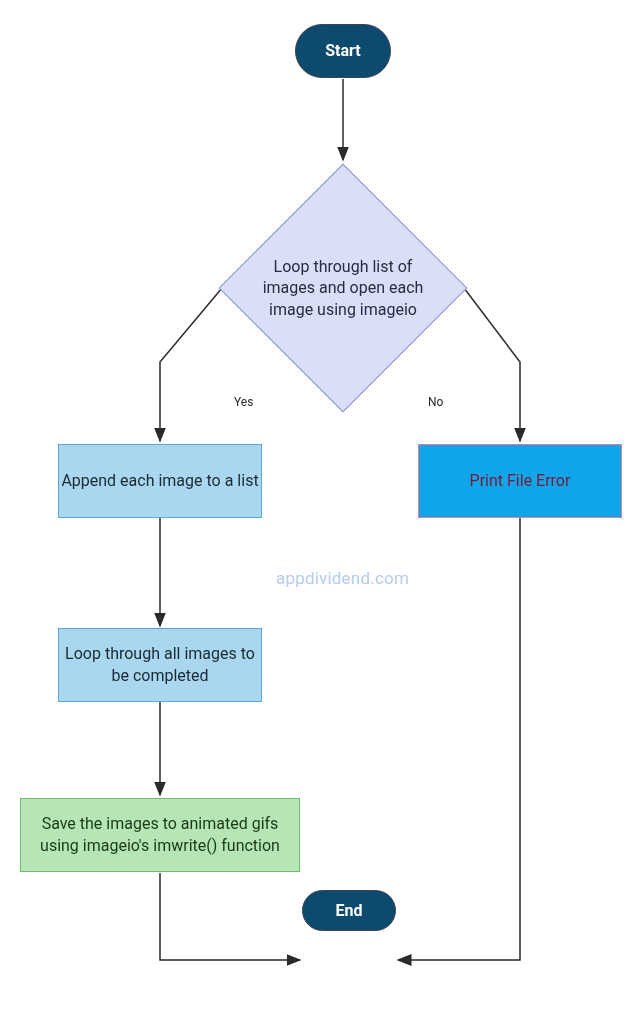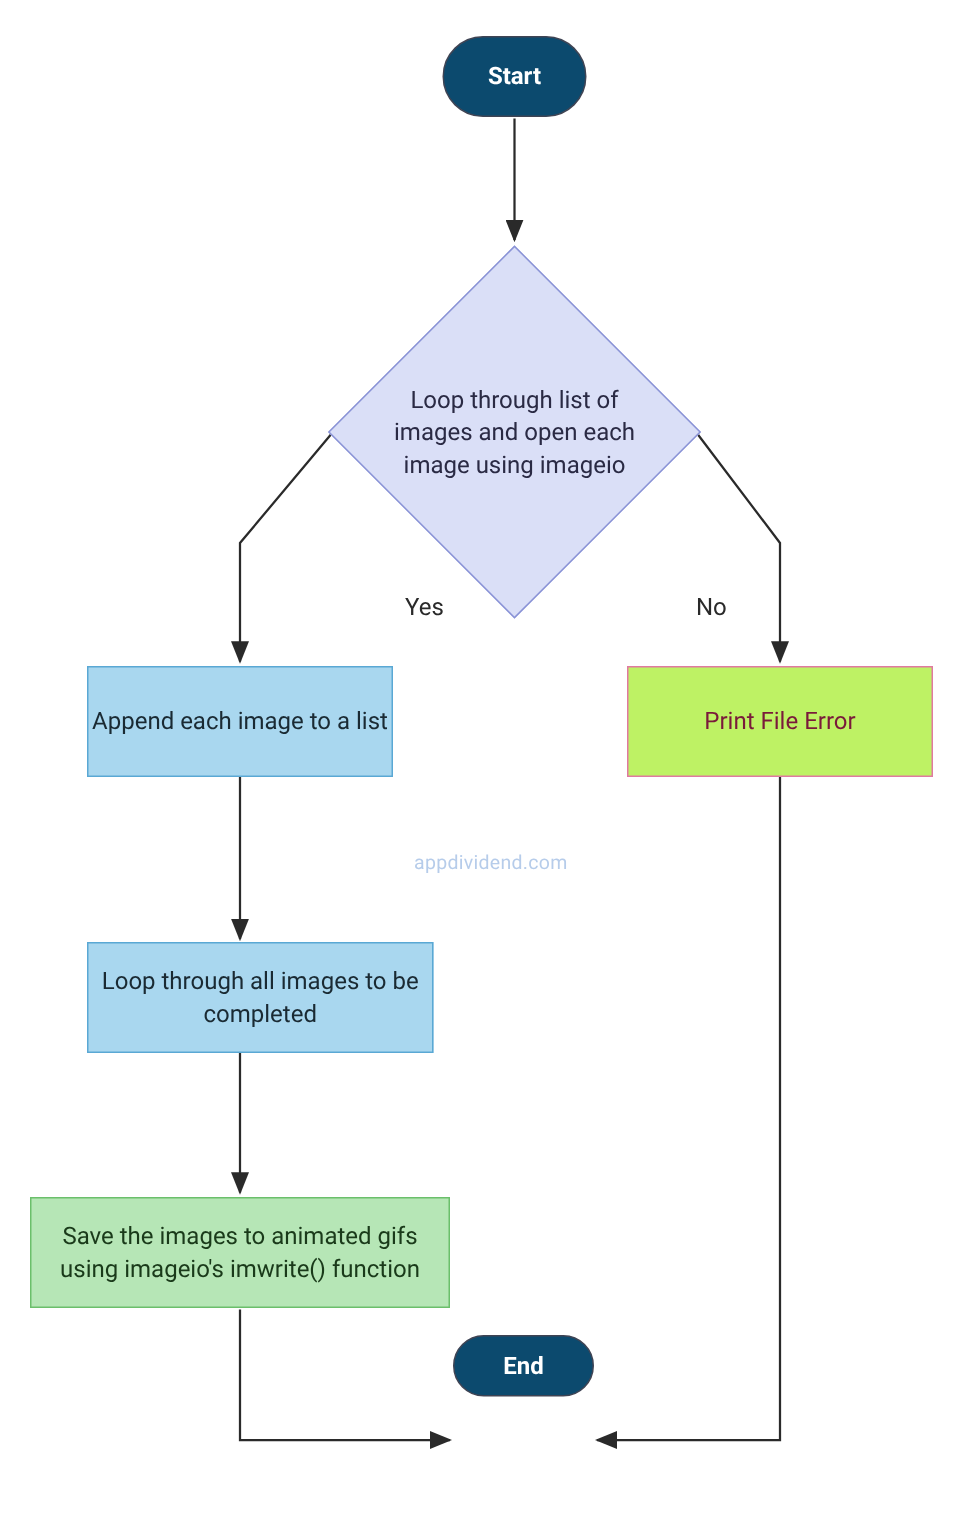--- a/index.html
+++ b/index.html
@@ -27,21 +27,21 @@
     border-radius: 28px;
     border: 1px solid #3f4454;
   }
   .box-blue {
     background: #a9d7ef;
     border: 1px solid #5aa8d4;
     color: #1a2a33;
     padding: 8px 0;
   }
   .box-pink {
-    background: #bef264;
+    background: #0ea5e9;
     border: 1px solid #e07aa0;
     color: #7a1a3a;
     padding: 8px 12px;
   }
   .box-green {
     background: #b6e6b6;
     border: 1px solid #6bbf6b;
     color: #1a3a1a;
     padding: 8px 8px;
   }
@@ -66,27 +66,26 @@
     align-items: center;
     justify-content: center;
     padding: 40px;
     color: #2a2a44;
     font-size: 16px;
     line-height: 1.35;
   }
   .edge-label {
     position: absolute;
     color: #2a2a2a;
-    font-size: 16px;
-    margin-left: 36px;
+    font-size: 12px;
   }
   .watermark {
     position: absolute;
     color: #b6ccea;
-    font-size: 13px;
+    font-size: 17px;
     letter-spacing: 0.2px;
   }
   svg.arrows {
     position: absolute;
     top: 0; left: 0;
     width: 640px;
     height: 1024px;
     pointer-events: none;
   }
 </style>
@@ -130,21 +129,21 @@
 <div class="node box-blue" style="left:58px; top:444px; width:204px; height:74px;">
   <span>Append each image to a list</span>
 </div>
 
 <div class="node box-pink" style="left:418px; top:444px; width:204px; height:74px;">
   <span>Print File Error</span>
 </div>
 
 <div class="watermark" style="left:276px; top:568px;">appdividend.com</div>
 
-<div class="node box-blue" style="left:58px; top:628px; width:231px; height:74px;">
+<div class="node box-blue" style="left:58px; top:628px; width:204px; height:74px;">
   <span>Loop through all images to be completed</span>
 </div>
 
 <div class="node box-green" style="left:20px; top:798px; width:280px; height:74px;">
   <span>Save the images to animated gifs using imageio's imwrite() function</span>
 </div>
 
 <div class="node terminal" style="left:302px; top:890px; width:94px; height:41px;">
   <span>End</span>
 </div>

